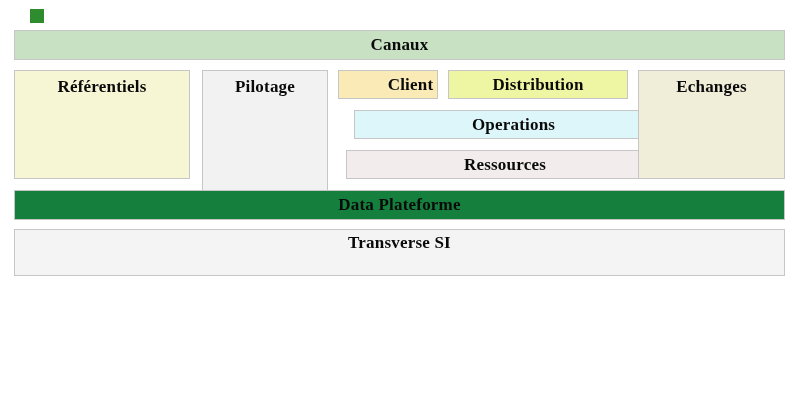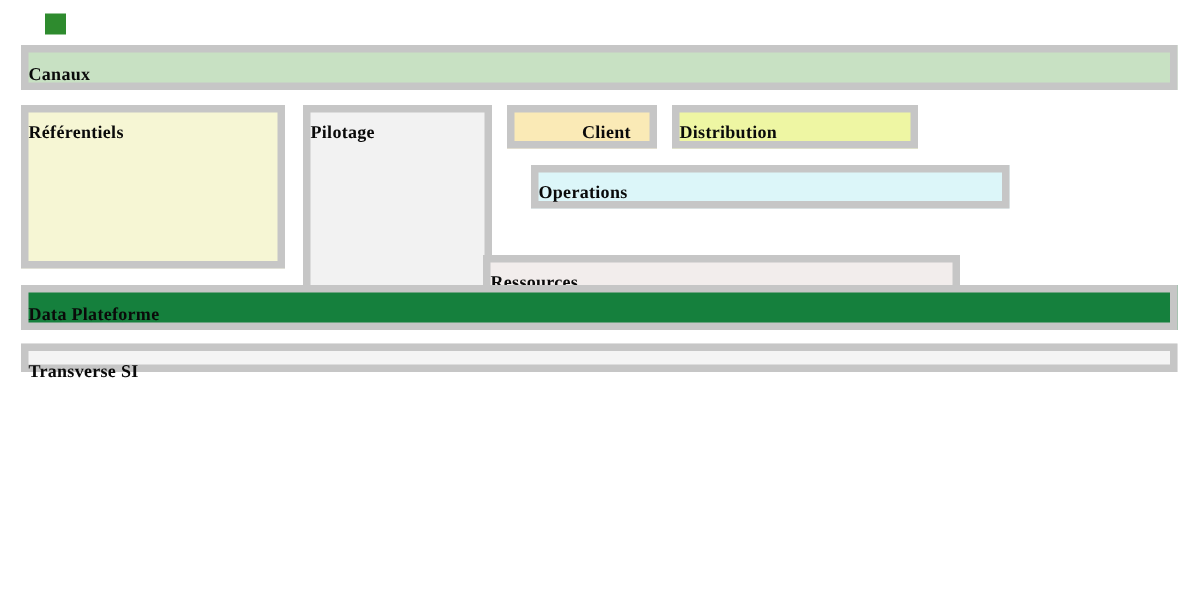--- a/index.html
+++ b/index.html
@@ -13,42 +13,42 @@
     height: 400px;
     background: #ffffff;
     overflow: hidden;
     font-family: "Liberation Serif", "DejaVu Serif", serif;
     font-weight: bold;
     color: #0a0a0a;
   }
   .block {
     position: absolute;
     box-sizing: border-box;
-    border: 5px solid #15803d;
-    text-align: left;
-    font-size: 12px;
+    border: 1px solid #15803d;
+    text-align: center;
+    font-size: 17px;
     letter-spacing: 0.2px;
   }
   
   .bar   { line-height: 28px; }
   
   .tall  { padding-top: 6px; }
   
   .small { line-height: 27px; }
 
   #canaux          { left: 14px;  top: 30px;  width: 771px; height: 30px; }
   #referentiels    { left: 14px;  top: 70px;  width: 176px; height: 109px; }
   #pilotage        { left: 202px; top: 70px;  width: 126px; height: 140px; }
   #client          { left: 338px; top: 70px;  width: 100px; height: 29px; padding-left: 45px; }
-  #distribution    { left: 448px; top: 70px;  width: 164px; height: 29px; }
+  #distribution    { left: 448px; top: 70px;  width: 180px; height: 29px; }
   #operations      { left: 354px; top: 110px; width: 319px; height: 29px; }
-  #ressources      { left: 322px; top: 150px; width: 318px; height: 29px; margin-top: 20px; }
+  #ressources      { left: 346px; top: 150px; width: 318px; height: 29px; }
   #echanges        { left: 638px; top: 70px;  width: 147px; height: 109px; }
   #data-plateforme { left: 14px;  top: 190px; width: 771px; height: 30px; }
-  #transverse-si   { left: 14px;  top: 229px; width: 771px; height: 19px; line-height: 26px; }
+  #transverse-si   { left: 14px;  top: 229px; width: 771px; height: 47px; line-height: 26px; }
 
   #marker {
     position: absolute;
     left: 30px;
     top: 9px;
     width: 14px;
     height: 14px;
   }
 </style>
 </head>
@@ -65,18 +65,19 @@
   <div id="pilotage" class="block tall" style="background: rgb(242, 242, 242); border-color: rgb(198, 198, 198); color: rgb(10, 10, 10);">Pilotage</div>
 
   <div id="client" class="block small" style="background: rgb(250, 234, 182); border-color: rgb(198, 198, 198); color: rgb(10, 10, 10);">Client</div>
 
   <div id="distribution" class="block small" style="background: rgb(238, 246, 163); border-color: rgb(198, 198, 198); color: rgb(10, 10, 10);">Distribution</div>
 
   <div id="operations" class="block small" style="background: rgb(220, 246, 249); border-color: rgb(198, 198, 198); color: rgb(10, 10, 10);">Operations</div>
 
   <div id="ressources" class="block small" style="background: rgb(242, 237, 236); border-color: rgb(198, 198, 198); color: rgb(10, 10, 10);">Ressources</div>
 
+  <div id="echanges" class="block tall" style="background: rgb(240, 237, 217); border-color: rgb(198, 198, 198); color: rgb(10, 10, 10);">Echanges</div>
 
   <div id="data-plateforme" class="block bar" style="background: #15803d; border-color: rgb(198, 198, 198); color: rgb(10, 10, 10);">Data Plateforme</div>
 
   <div id="transverse-si" class="block bar" style="background: rgb(244, 244, 244); border-color: rgb(198, 198, 198); color: rgb(10, 10, 10);">Transverse SI</div>
 
 </div>
 
 </body></html>

